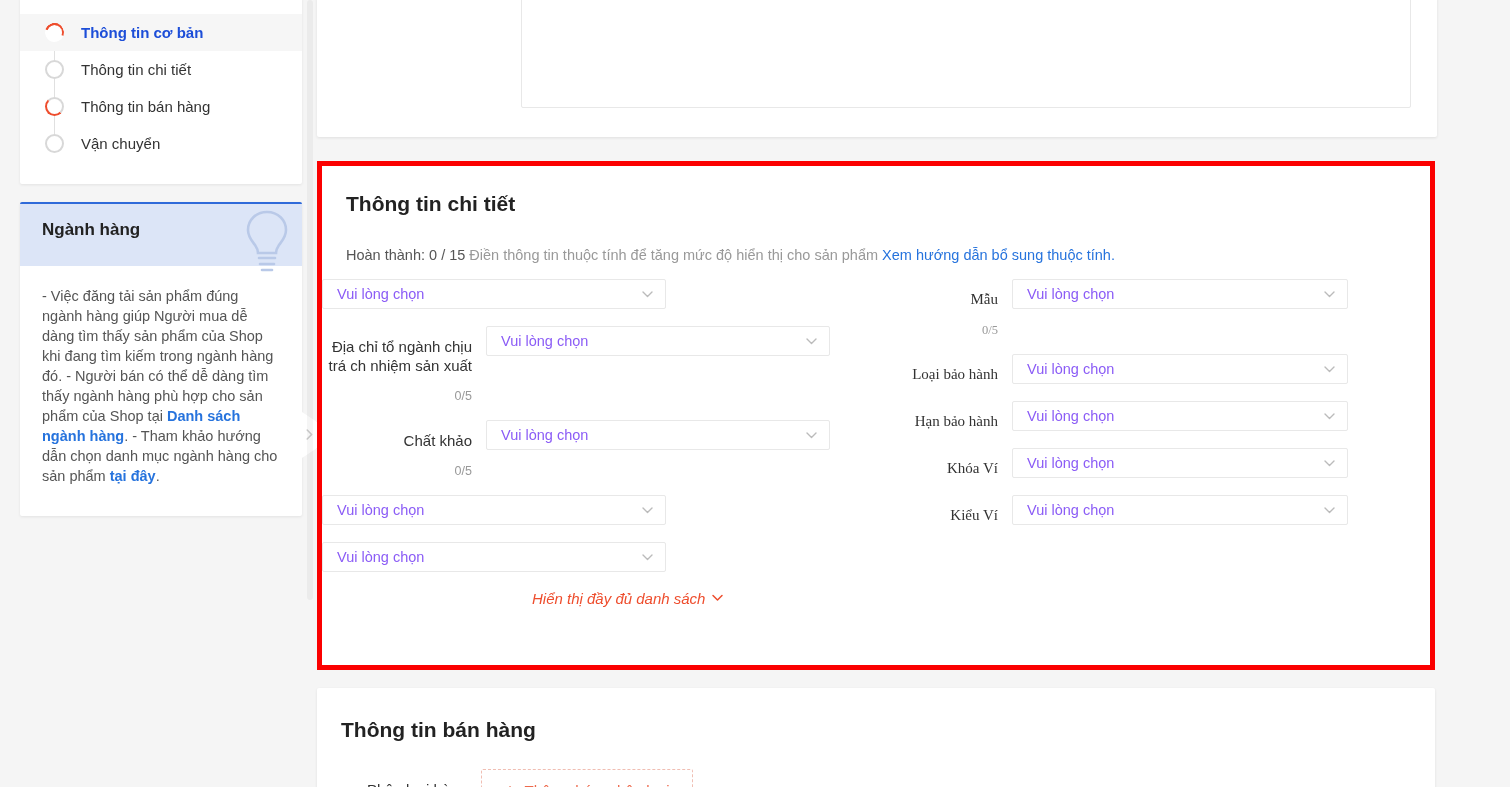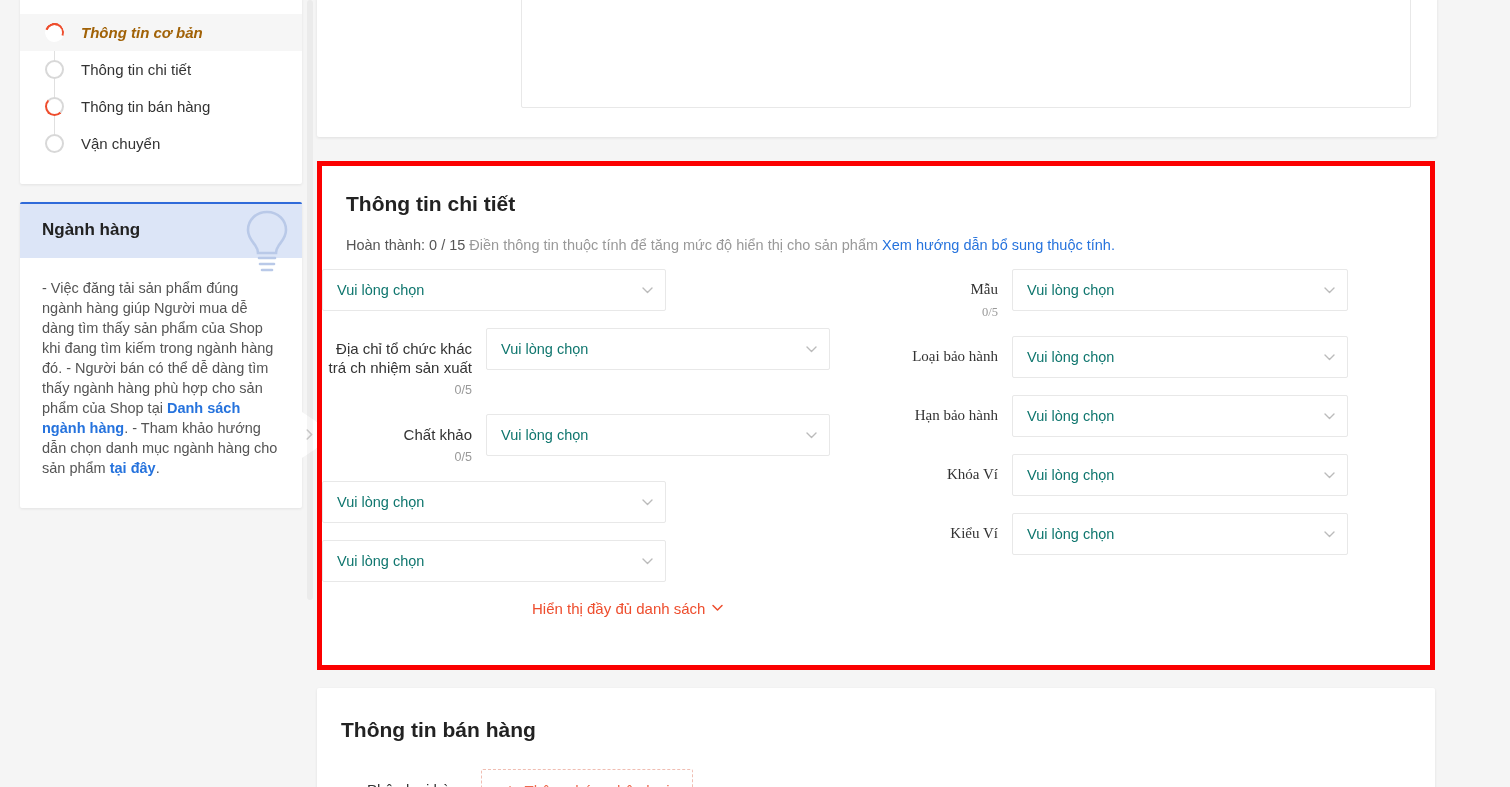--- a/index.html
+++ b/index.html
@@ -63,37 +63,37 @@
   .dot-done {
     background: #ee4d2d; border: 2px solid #ee4d2d;
     display: flex; align-items: center; justify-content: center;
   }
   .dot-done svg { display:block; }
   .step-label {
     margin-left: 17px;
     font-size: 15px; color: #333;
     line-height: 1;
   }
-  .step.active .step-label { font-weight: bold; color: #a16207; font-style: italic; }
+  .step.active .step-label { font-weight: bold; color: #1d4ed8; }
 
   
   .tip-card {
     margin-top: 18px;
     background: #fff;
     border-top: 2px solid #2f6ad9;
     border-radius: 2px;
     box-shadow: 0 1px 3px rgba(0,0,0,0.08);
     overflow: hidden;
     position: relative;
   }
   .tip-header {
     background: #dce5f7;
     padding: 16px 18px 15px 22px;
     position: relative;
-    height: 54px;
+    height: 62px;
   }
   .tip-title {
     font-size: 17px; font-weight: bold; color: #222;
   }
   .bulb {
     position: absolute; right: 4px; top: 2px;
   }
   .tip-body {
     padding: 20px 22px 30px 22px;
     font-size: 14.5px; line-height: 20px; color: #555;
@@ -152,21 +152,21 @@
     background: #fff;
     padding: 26px 0 0 0;
     position: relative;
     overflow: hidden;
   }
   .section-title {
     font-size: 21px; font-weight: bold; color: #222;
     padding-left: 24px;
   }
   .section-sub {
-    padding-left: 24px; margin-top: 21px;
+    padding-left: 24px; margin-top: 31px;
     font-size: 14.5px; color: #999;
   }
   .section-sub .done { color: #555; }
   .section-sub a { color: #2673dd; text-decoration: none; }
 
   .form-grid {
     margin-top: 16px;
     display: flex;
   }
   .col { width: 50%; }
@@ -186,48 +186,49 @@
     padding-top: 11px;
     font-family: Liberation Serif, serif;
   }
   .field-label .lbl {
     font-size: 15px; color: #333; line-height: 19px;
     display: block;
   }
   .field-label .req { color: #ee4d2d; margin-right: 2px; }
   .field-label .count {
     display: block; font-size: 12.5px; color: #999;
-    margin-top: 6px; line-height: 14px;
+    margin-top: 14px; line-height: 14px;
   }
   .select-box {
     position: relative;
     width: 344px;
-    height: 42px;
+    height: 30px;
     border: 1px solid #e8e8e8;
     border-radius: 2px;
     background: #fff;
     display: flex; align-items: center;
     padding: 0 32px 0 14px;
-    font-size: 14.5px; color: #0f766e;
+    font-size: 14.5px; color: #8b5cf6;
     cursor: pointer;
   }
   .col-right .select-box { width: 336px; }
   .chev {
     position: absolute; right: 11px; top: 50%;
     transform: translateY(-50%);
     width: 13px; height: 13px;
   }
   .chev svg { display:block; }
 
   .show-all {
     margin-left: 210px;
     margin-top: 1px;
     font-size: 15px; color: #ee4d2d;
     display: inline-flex; align-items: center; gap: 6px;
     cursor: pointer;
+    font-style: italic;
   }
 
   
   .card-bottom {
     position: absolute; left: 0; top: 688px;
     width: 1118px; height: 130px;
     padding: 30px 0 0 0;
     overflow: hidden;
   }
   .bottom-row {
@@ -345,21 +346,21 @@
                 <span class="chev">
                   <svg width="13" height="13" viewBox="0 0 13 13">
                       <path d="M2 4.5 L6.5 9 L11 4.5" fill="none" stroke="#bbb" stroke-width="1.4" stroke-linecap="round" stroke-linejoin="round"></path>
                     </svg>
                 </span>
               </div>
             </div>
 
             <div class="field">
               <div class="field-label">
-                <span class="lbl">Địa chỉ tổ chức khác trá ch nhiệm sản xuất</span>
+                <span class="lbl">Địa chỉ tổ ngành chịu trá ch nhiệm sản xuất</span>
                 <span class="count">0/5</span>
               </div>
               <div class="select-box">
                 <span>Vui lòng chọn</span>
                 <span class="chev">
                   <svg width="13" height="13" viewBox="0 0 13 13">
                       <path d="M2 4.5 L6.5 9 L11 4.5" fill="none" stroke="#bbb" stroke-width="1.4" stroke-linecap="round" stroke-linejoin="round"></path>
                     </svg>
                 </span>
               </div>

